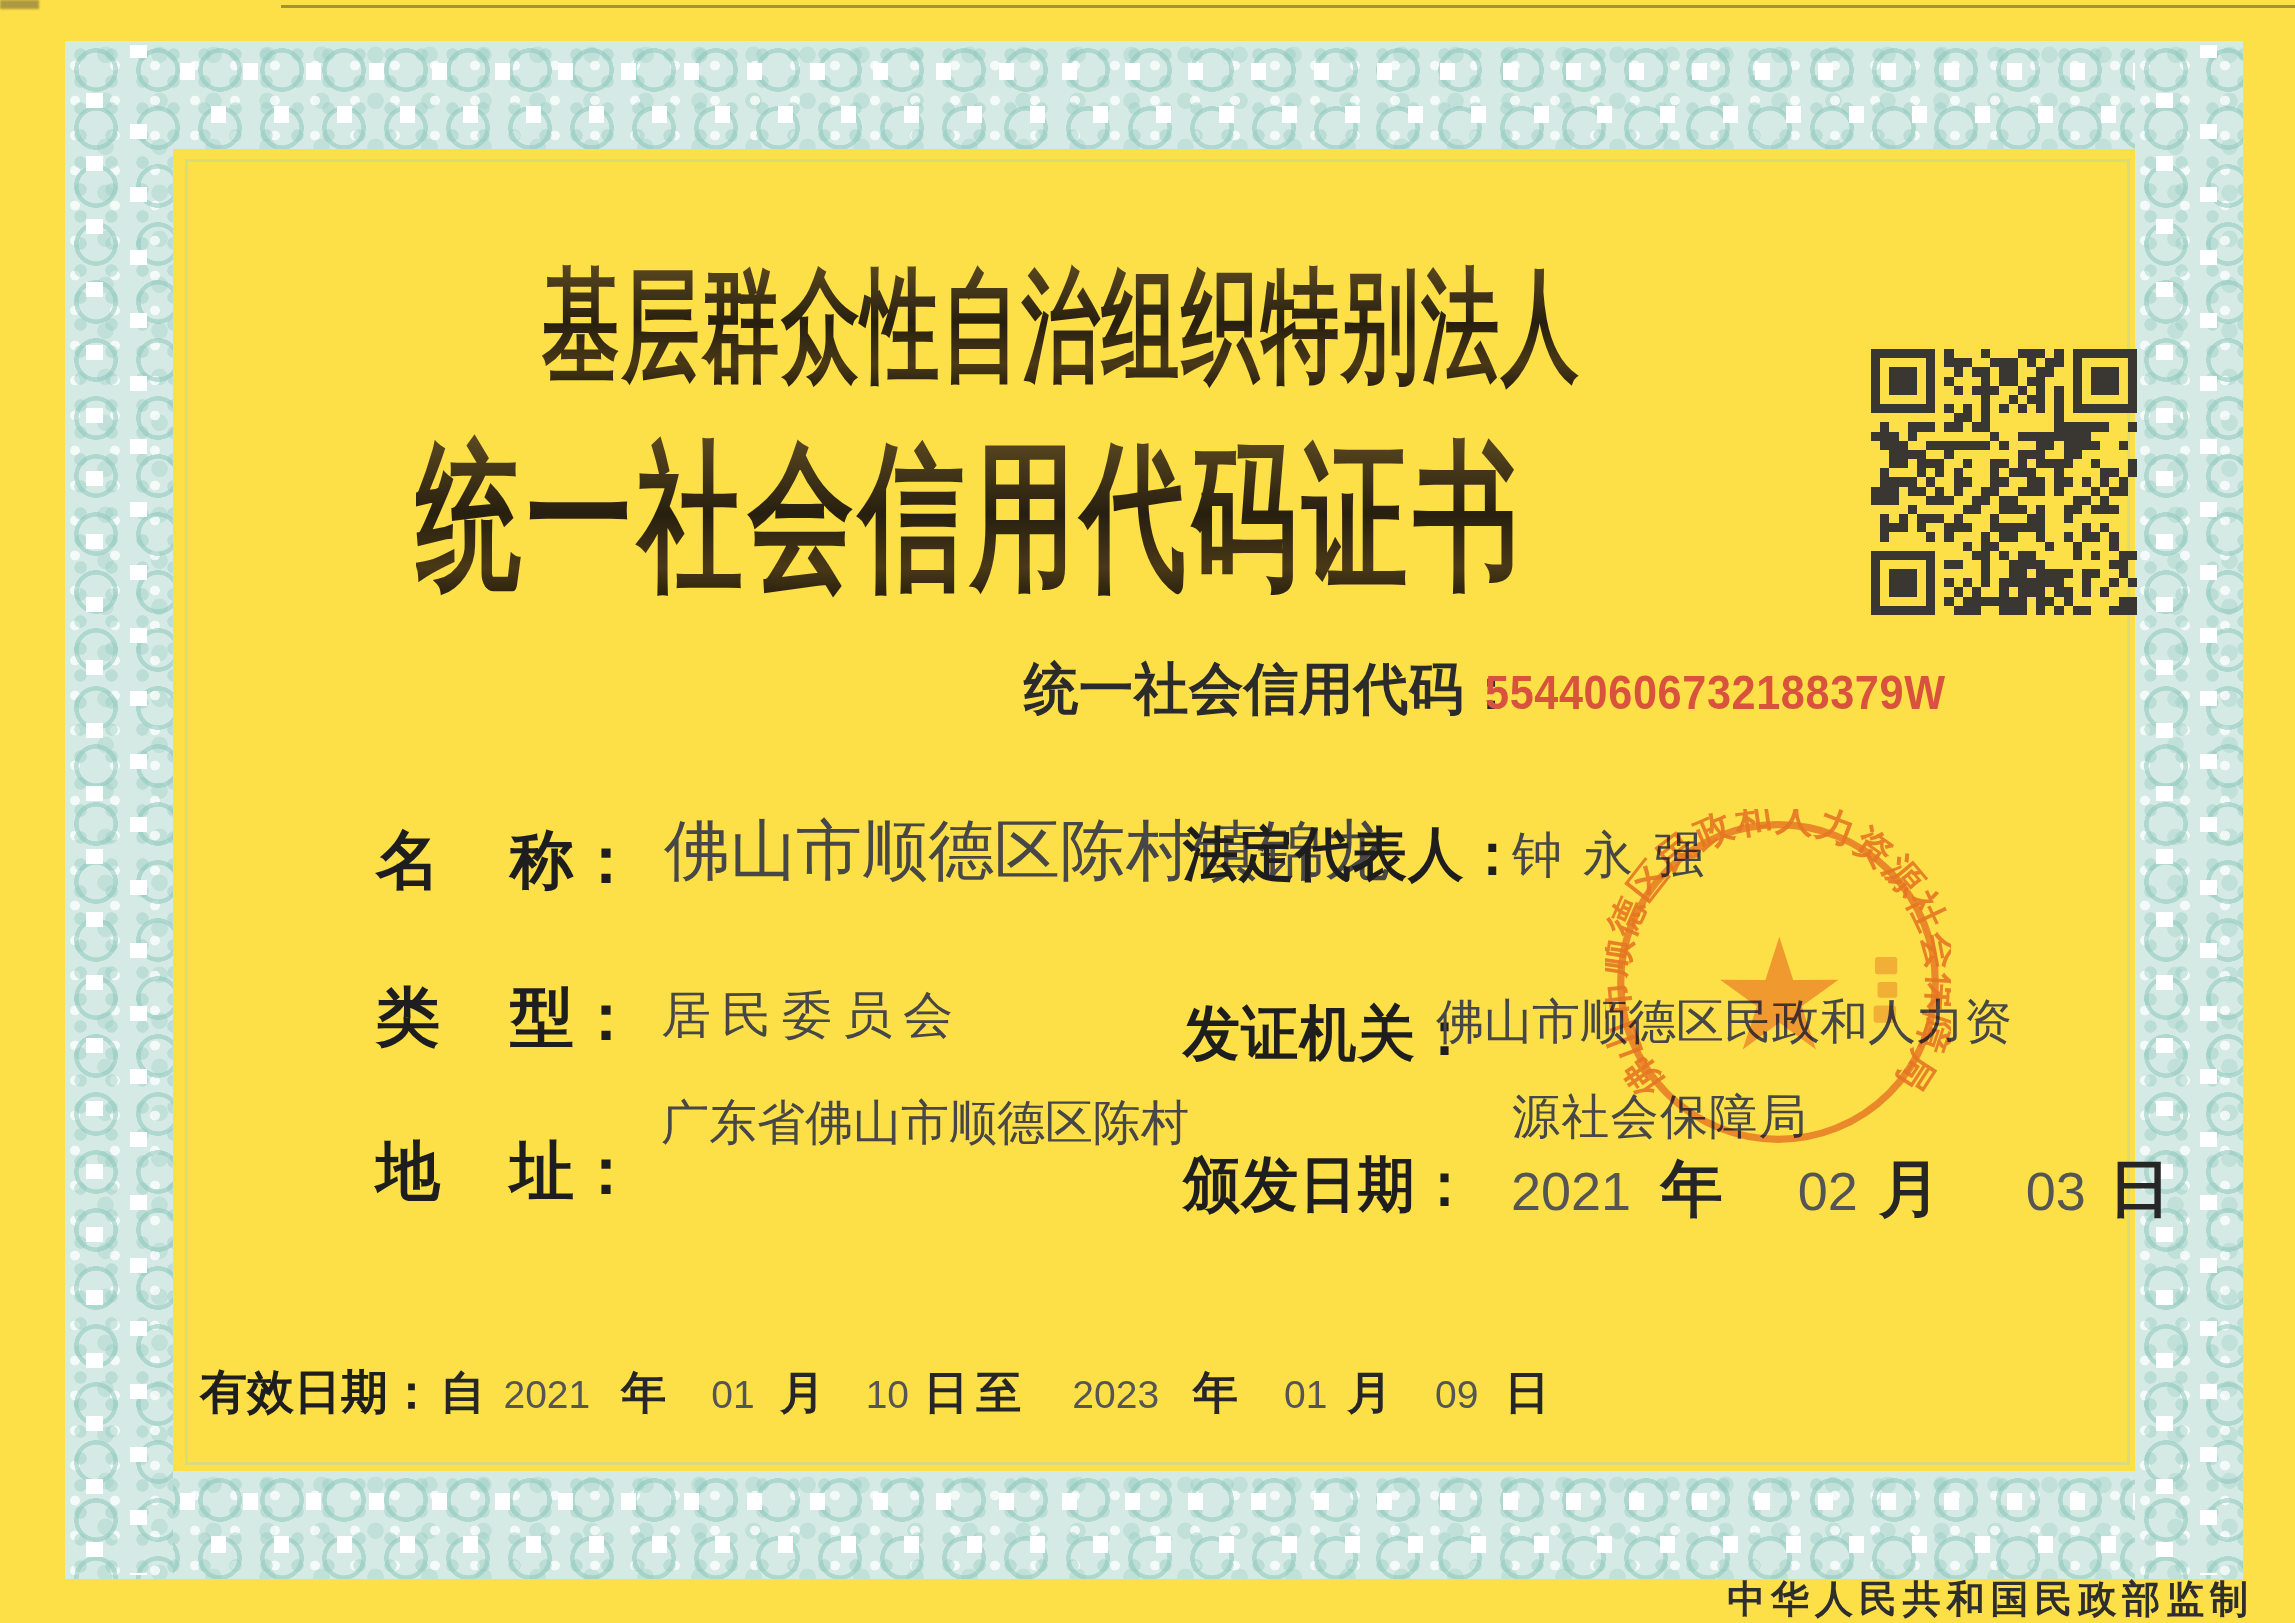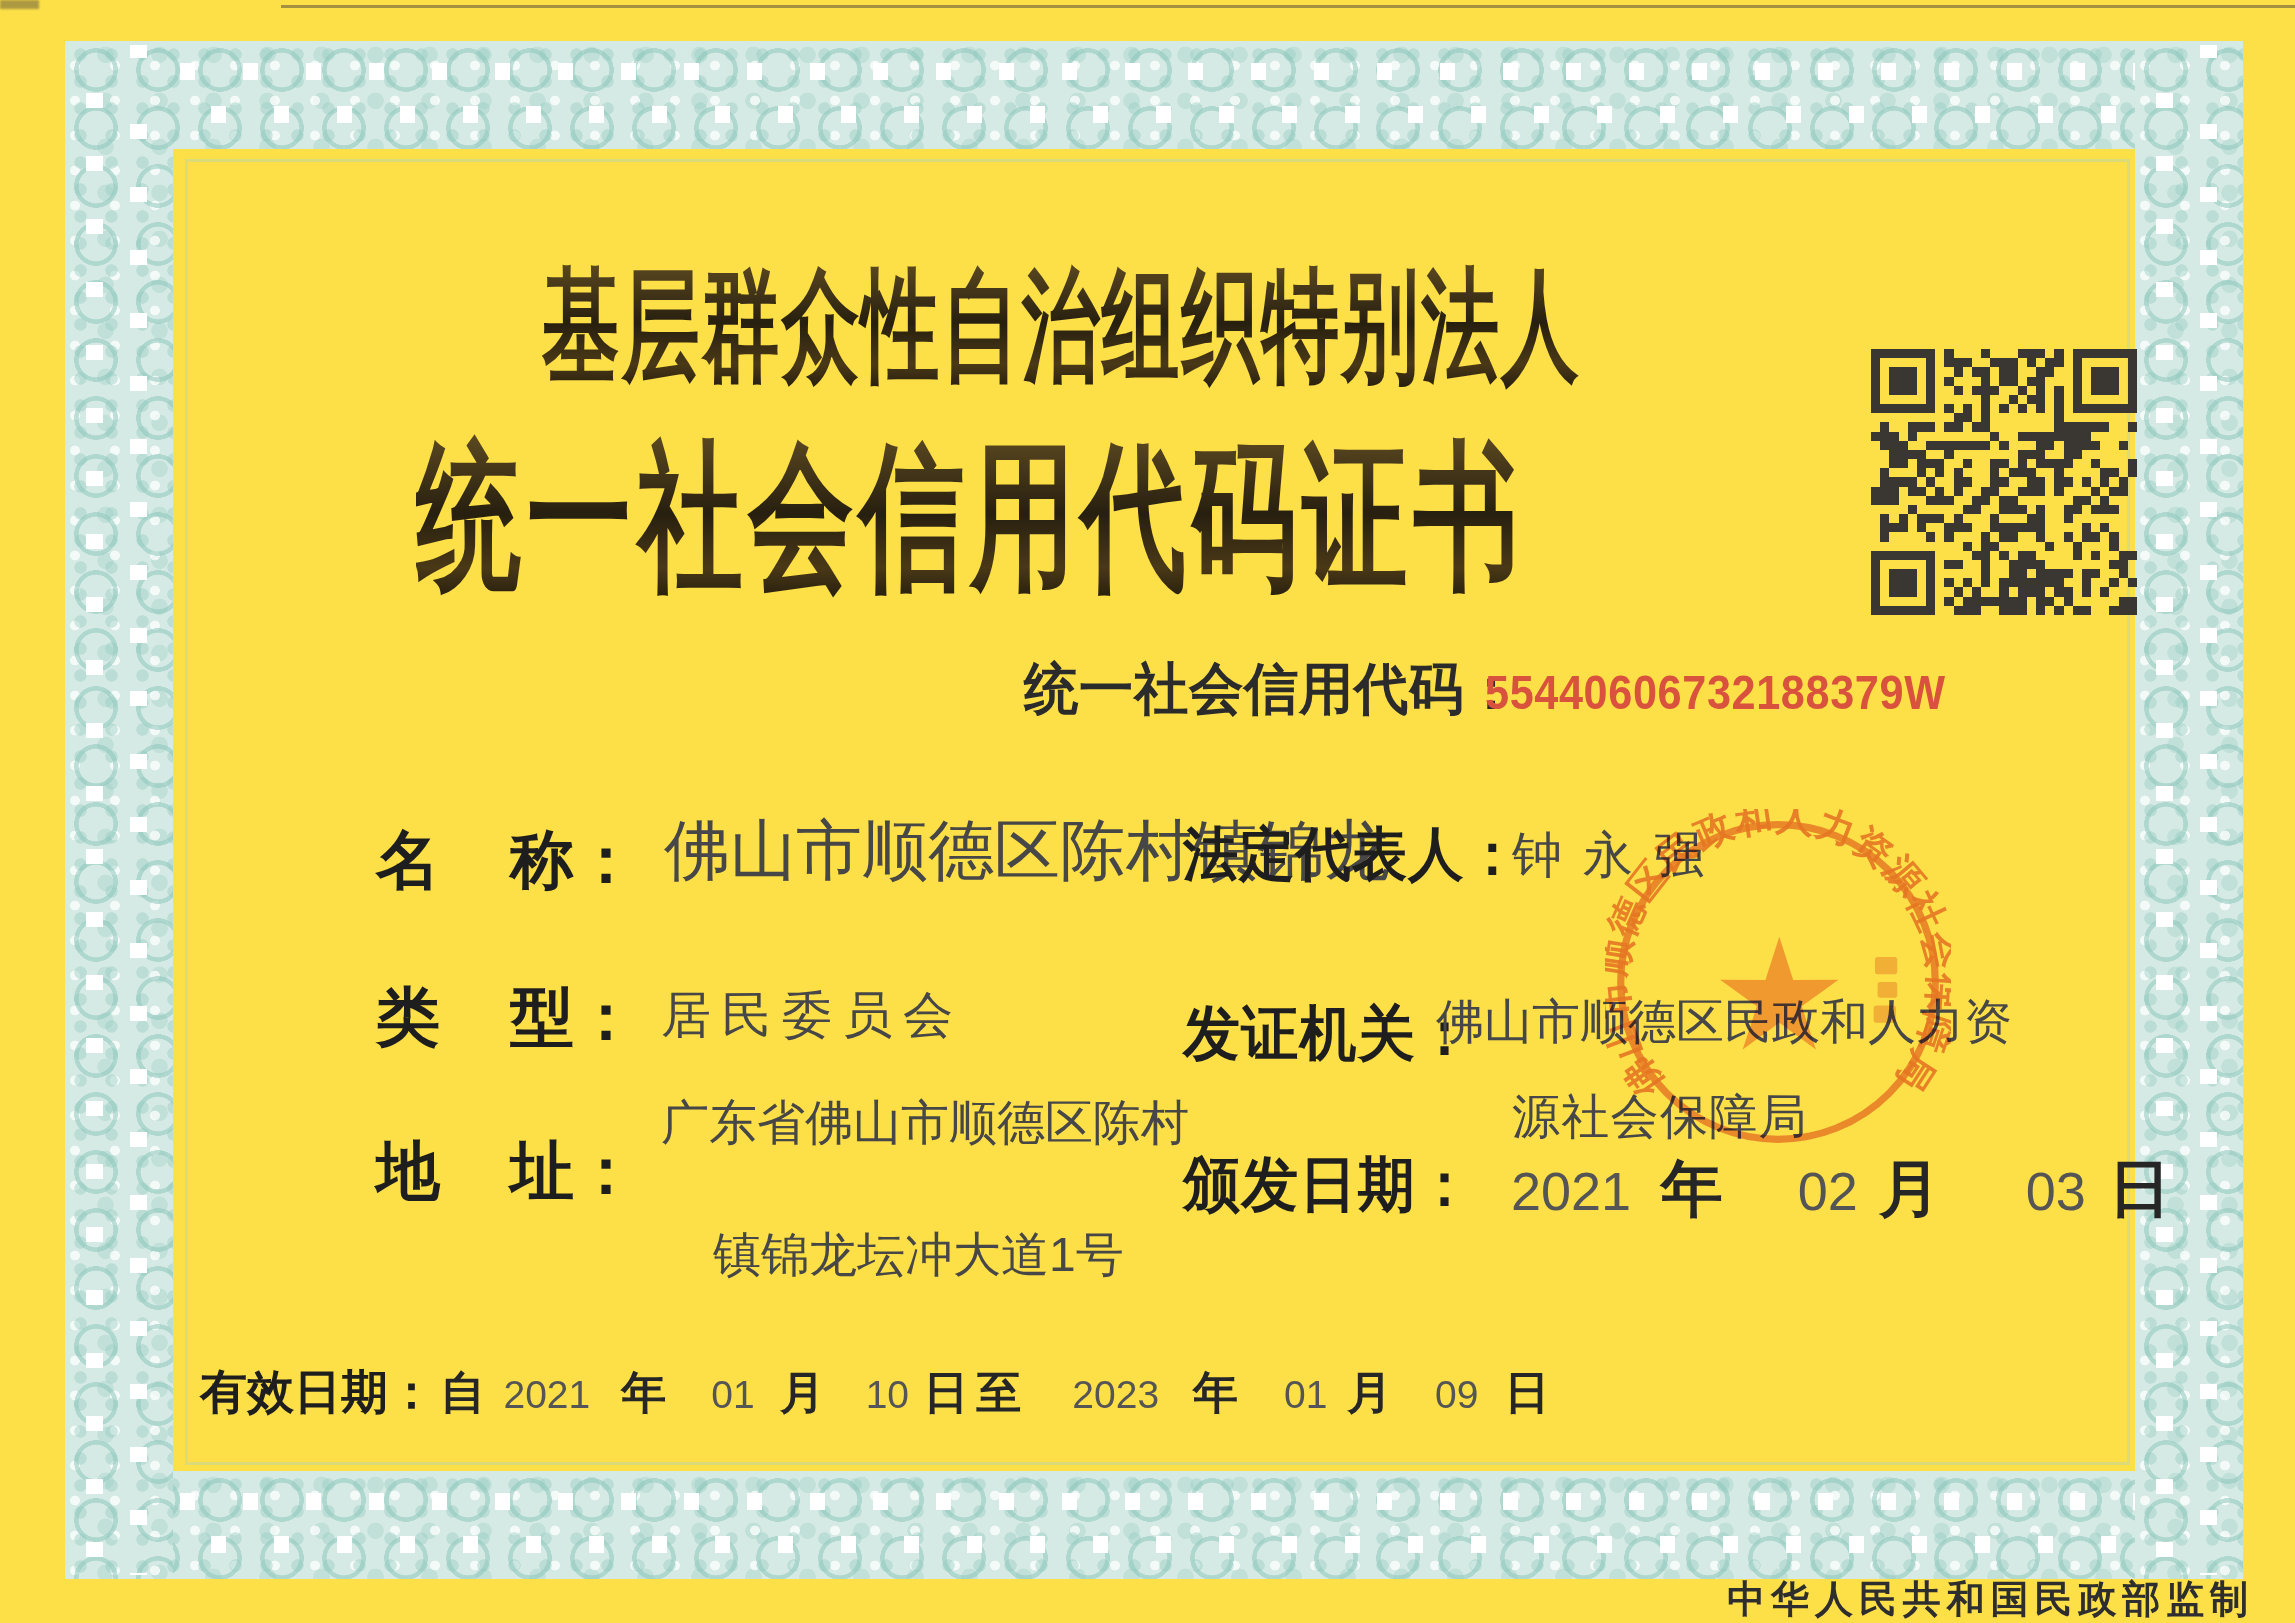--- a/index.html
+++ b/index.html
@@ -526,21 +526,20 @@
 
   <div class="abs lbl lbl-run" style="left:1183px;top:994px;font-size:60px;"><span>发证机关</span><span>：</span></div>
   <div class="abs val" style="left:1436px;top:990px;font-size:48px;">佛山市顺德区民政和人力资</div>
   <div class="abs val" style="left:1512px;top:1085px;font-size:48px;letter-spacing:1.3px;">源社会保障局</div>
 
   <div class="abs lbl lbl2" style="left:376px;top:1128px;">
     <span>地</span>
     <span><span>址</span><span>：</span></span>
   </div>
   <div class="abs val" style="left:661px;top:1091px;font-size:48px;">广东省佛山市顺德区陈村</div>
-  <div class="abs val" style="left:713px;top:1223px;font-size:48px;">镇锦龙坛冲大道1号</div>
 
   <div class="abs lbl lbl-run" style="left:1183px;top:1145px;font-size:60px;"><span>颁发日期</span><span>：</span></div>
   <div class="abs seg" style="left:1511px;top:1147px;">
     <span class="num" style="font-size:54px;">2021</span>
     <span class="unit" style="font-size:62px;margin-left:29.5px;">年</span>
     <span class="num" style="font-size:54px;margin-left:75px;">02</span>
     <span class="unit" style="font-size:62px;margin-left:21px;">月</span>
     <span class="num" style="font-size:54px;margin-left:85px;">03</span>
     <span class="unit" style="font-size:62px;margin-left:23px;">日</span>
   </div>

